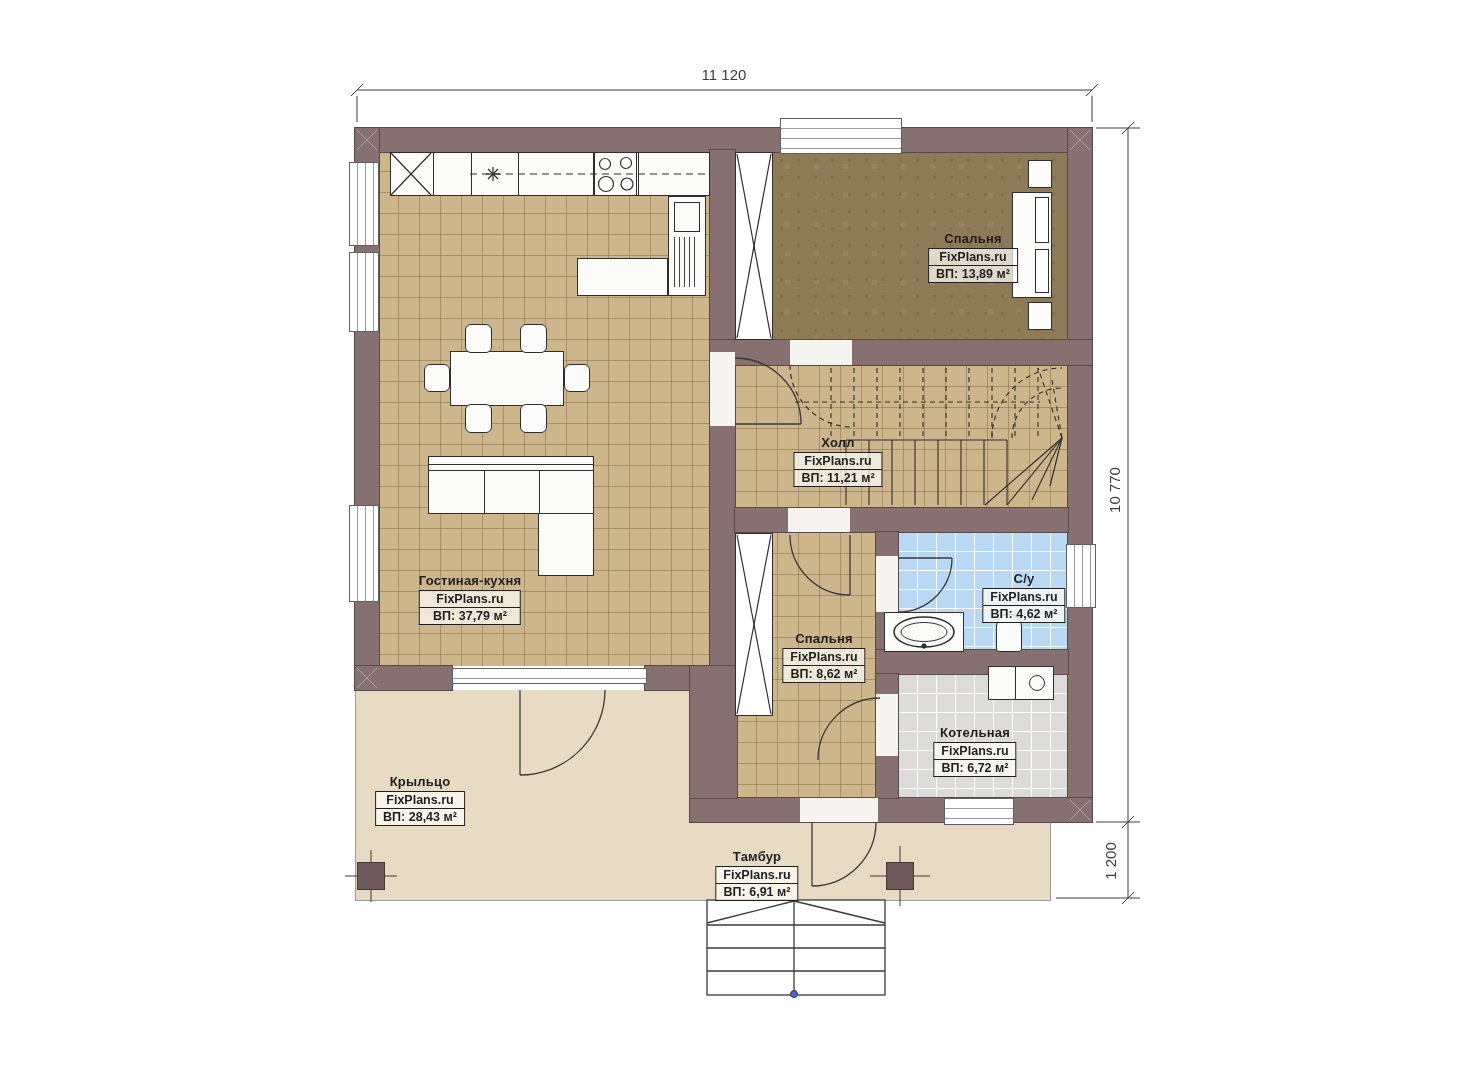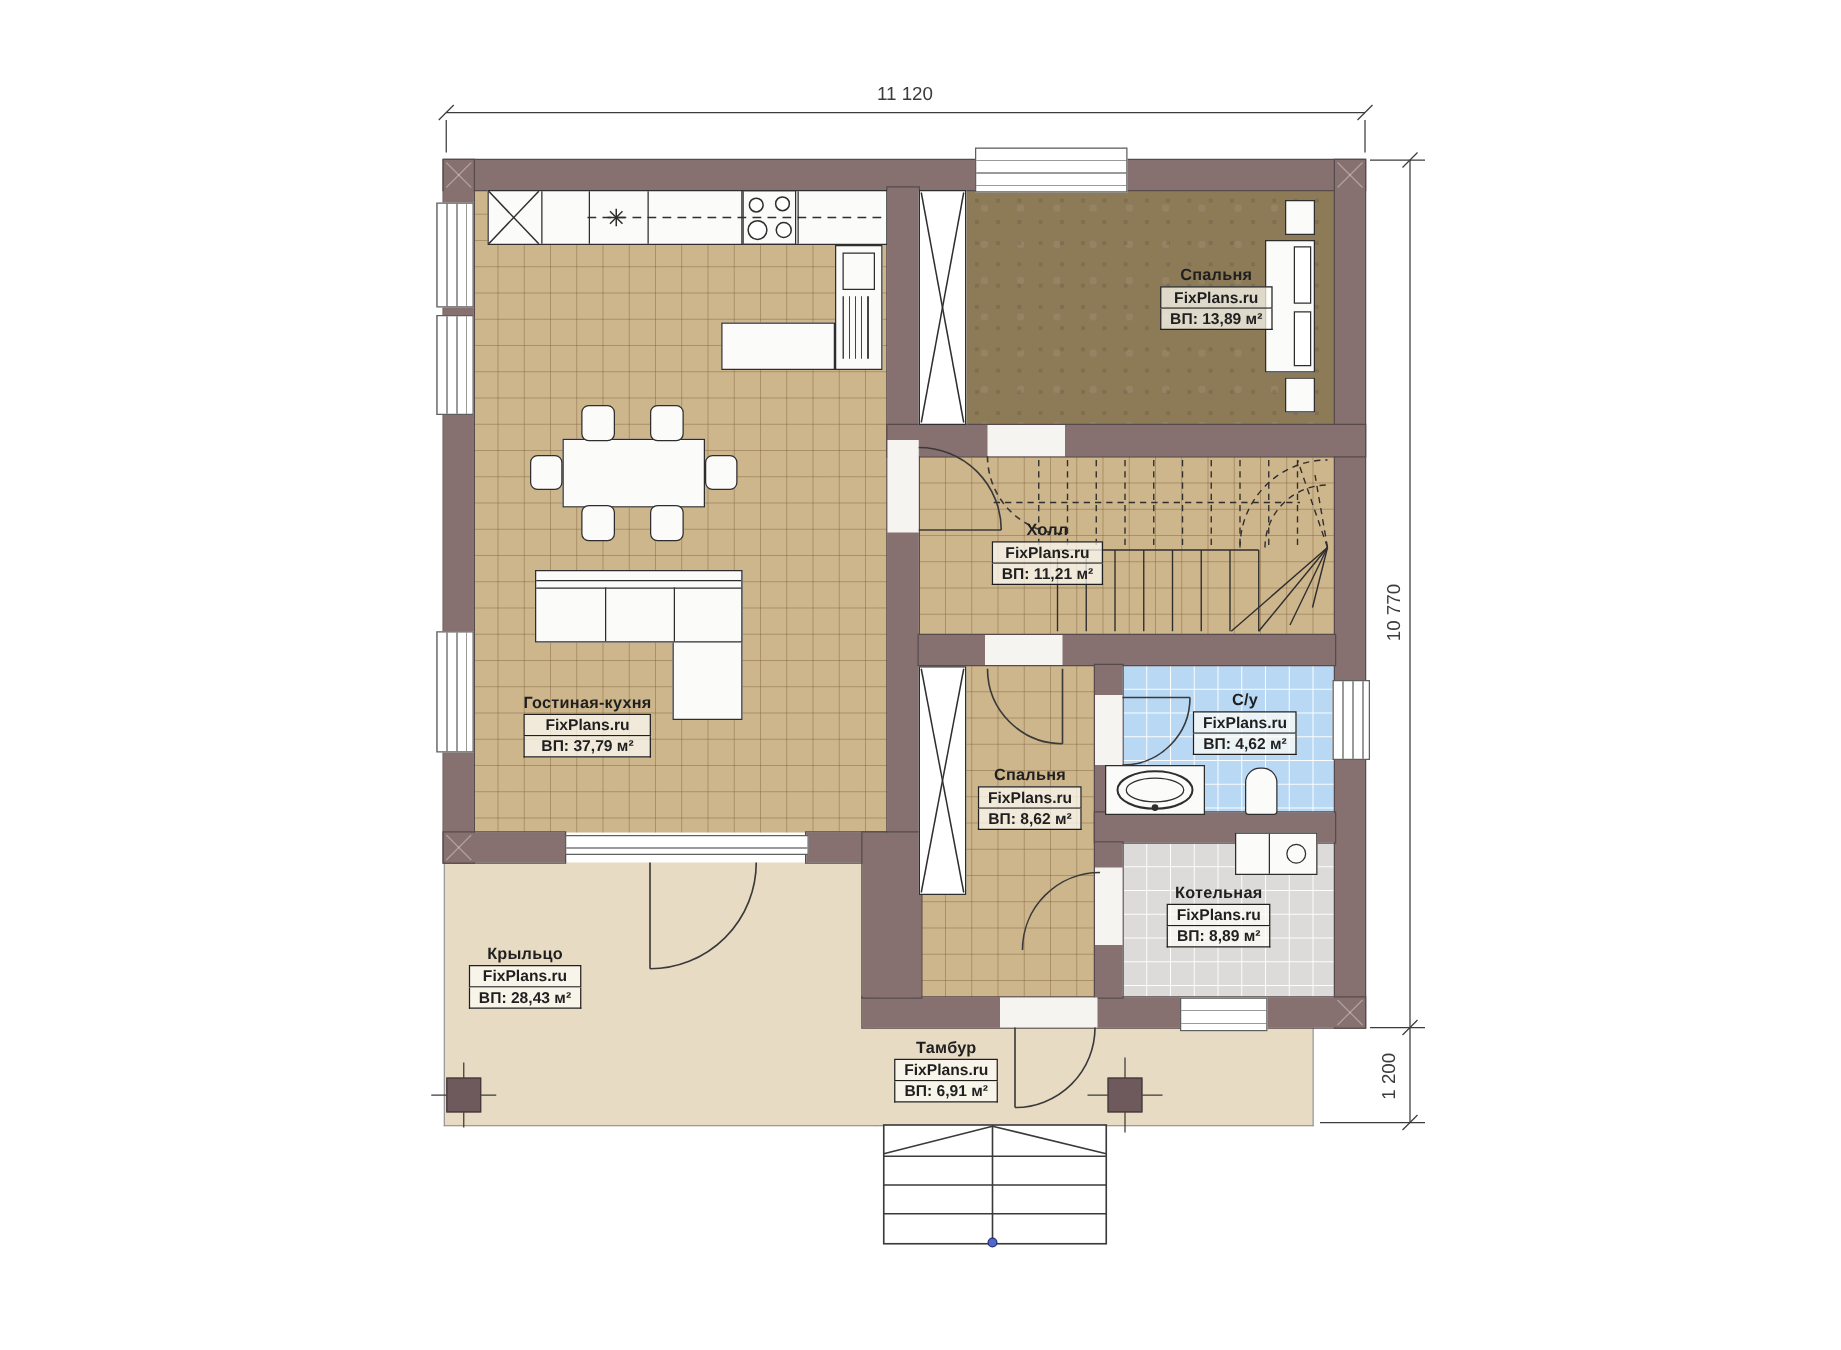--- a/index.html
+++ b/index.html
@@ -34,21 +34,21 @@
   
   .furn{position:absolute;background:#fbfbfa;border:1.5px solid #2e2e2e;z-index:15;box-sizing:border-box;}
   .chair{border-radius:6px;}
   .vline{position:absolute;top:0;bottom:0;width:1px;background:#2e2e2e;}
   .hline{position:absolute;left:0;right:0;height:1px;background:#2e2e2e;}
   .shaft{position:absolute;background:#fff;border:1.5px solid #2e2e2e;z-index:14;box-sizing:border-box;}
   .toilet{border-radius:12px 12px 3px 3px;}
   .column{position:absolute;background:#6e5a5c;border:1.5px solid #453839;z-index:25;box-sizing:border-box;}
   .grille{background-image:repeating-linear-gradient(90deg,#444 0 1px,transparent 1px 5px);}
   
-  .room-label{position:absolute;z-index:30;text-align:center;color:#1f1f1f;transform:translateX(-50%);}
+  .room-label{position:absolute;z-index:30;text-align:center;color:#1f1f1f;transform:translateX(-50%);margin-top:19px;}
   .room-name{font-size:13px;font-weight:bold;letter-spacing:.2px;margin-bottom:2px;white-space:nowrap;}
   .wm-box,.area-box{display:block;border:1.5px solid #1f1f1f;background:rgba(255,253,247,.72);
     padding:1px 7px;font-size:12.5px;font-weight:600;white-space:nowrap;}
   .area-box{border-top:none;}
   
   .overlay{position:absolute;left:0;top:0;z-index:20;pointer-events:none;}
   .dim-text{font-family:"Liberation Sans",sans-serif;font-size:15px;fill:#3c3c3c;}
 </style>
 </head>
 <body>
@@ -283,34 +283,34 @@
   <div class="room-label" style="left:973px;top:212px;">
     <div class="room-name">Спальня</div>
     <span class="wm-box">FixPlans.ru</span>
     <span class="area-box">ВП: 13,89 м²</span>
   </div>
   <div class="room-label" style="left:838px;top:416px;">
     <div class="room-name">Холл</div>
     <span class="wm-box">FixPlans.ru</span>
     <span class="area-box">ВП: 11,21 м²</span>
   </div>
-  <div class="room-label" style="left:996px;top:552px;">
+  <div class="room-label" style="left:1024px;top:552px;">
     <div class="room-name">С/у</div>
     <span class="wm-box">FixPlans.ru</span>
     <span class="area-box">ВП: 4,62 м²</span>
   </div>
   <div class="room-label" style="left:824px;top:612px;">
     <div class="room-name">Спальня</div>
     <span class="wm-box">FixPlans.ru</span>
     <span class="area-box">ВП: 8,62 м²</span>
   </div>
   <div class="room-label" style="left:975px;top:706px;">
     <div class="room-name">Котельная</div>
     <span class="wm-box">FixPlans.ru</span>
-    <span class="area-box">ВП: 8,89 м²</span>
+    <span class="area-box">ВП: 6,72 м²</span>
   </div>
   <div class="room-label" style="left:420px;top:755px;">
     <div class="room-name">Крыльцо</div>
     <span class="wm-box">FixPlans.ru</span>
     <span class="area-box">ВП: 28,43 м²</span>
   </div>
   <div class="room-label" style="left:757px;top:830px;">
     <div class="room-name">Тамбур</div>
     <span class="wm-box">FixPlans.ru</span>
     <span class="area-box">ВП: 6,91 м²</span>

